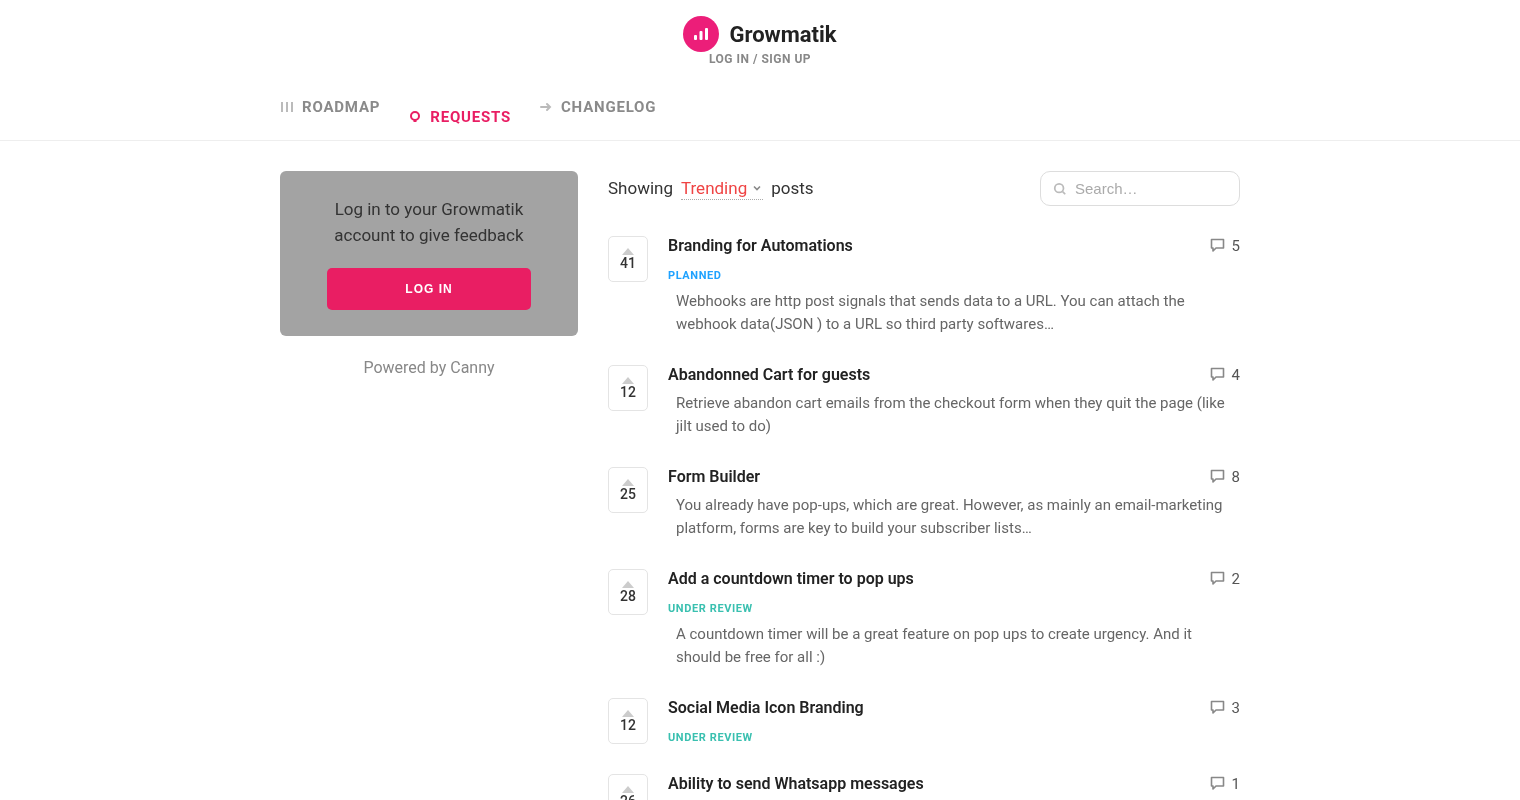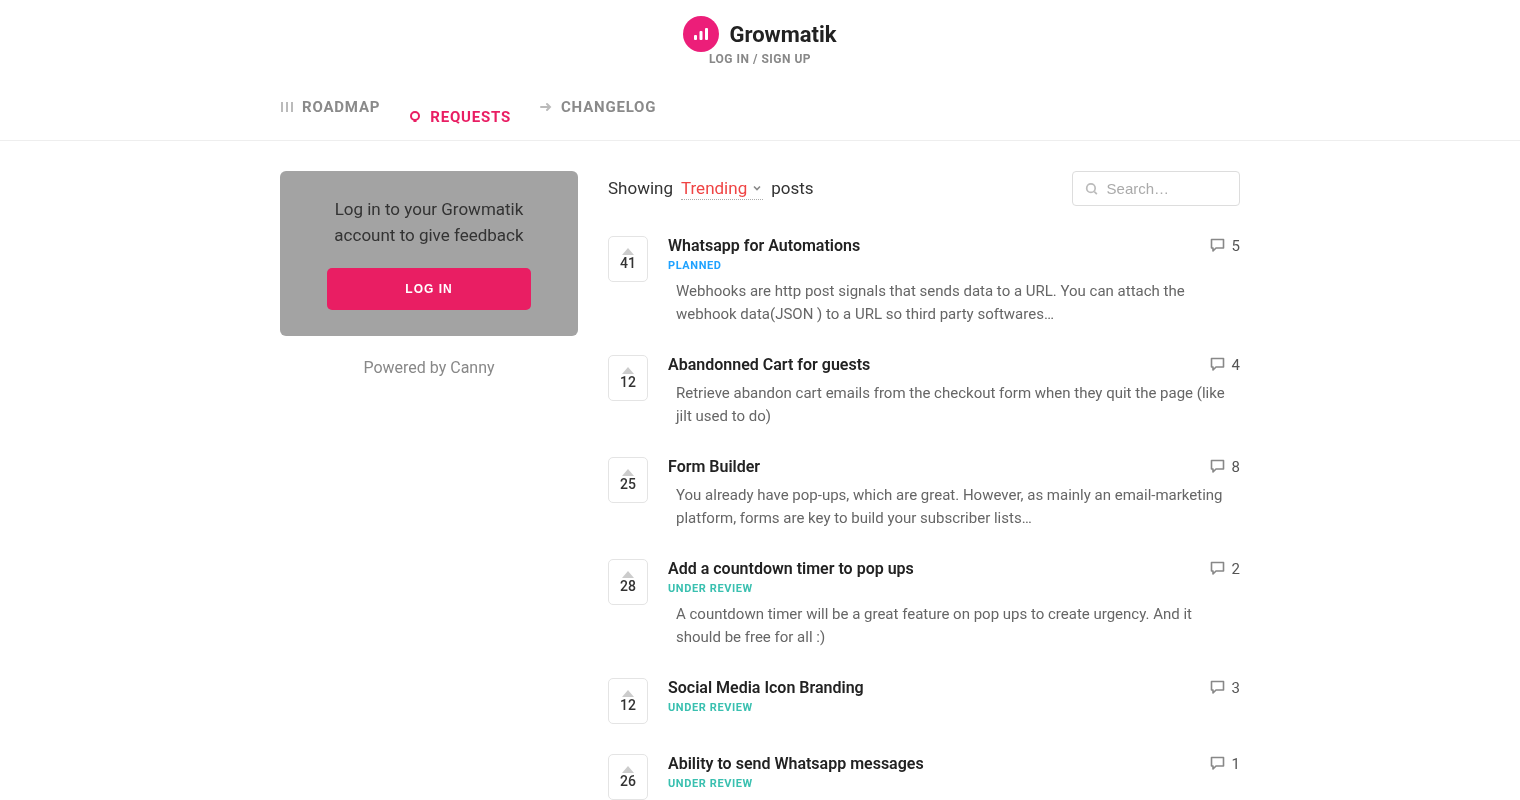--- a/index.html
+++ b/index.html
@@ -18,32 +18,32 @@
 .main { max-width: 960px; margin: 0 auto; display: flex; gap: 30px; padding: 30px 0 40px; }
 .sidebar { width: 298px; flex-shrink: 0; }
 .login-card { background: #a3a3a3; border-radius: 6px; padding: 26px 28px; text-align: center; }
 .login-card-title { font-size: 17px; font-weight: 400; color: #333; line-height: 1.5; margin-bottom: 20px; }
 .login-btn { display: block; width: 204px; margin: 0 auto; background: #e91e63; color: #fff; border: none; border-radius: 5px; padding: 14px 0; font-size: 12px; font-weight: 700; letter-spacing: 1px; text-transform: uppercase; cursor: pointer; }
 .powered { text-align: center; font-size: 16px; color: #888; margin-top: 22px; }
 .content { flex: 1; min-width: 0; }
 .filter-row { display: flex; align-items: center; justify-content: space-between; margin-bottom: 30px; }
 .filter-left { display: flex; align-items: flex-start; gap: 8px; font-size: 17px; color: #333; }
 .sort-select { display: inline-flex; align-items: center; gap: 4px; font-size: 17px; color: #ef4444; border-bottom: 1px dotted #aaa; padding-bottom: 1px; cursor: pointer; }
-.search-box { display: flex; align-items: center; gap: 8px; border: 1px solid #ddd; border-radius: 4px; padding: 8px 12px; width: 168px; }
+.search-box { display: flex; align-items: center; gap: 8px; border: 1px solid #ddd; border-radius: 10px; padding: 8px 12px; width: 200px; }
 .search-input { border: none; outline: none; font-size: 15px; color: #888; width: 100%; background: transparent; }
 .search-input::placeholder { color: #aaa; }
 .post { display: flex; gap: 20px; margin-bottom: 30px; }
 .vote-box { width: 40px; height: 46px; border: 1px solid #e4e4e4; border-radius: 5px; display: flex; flex-direction: column; align-items: center; justify-content: center; gap: 0; cursor: pointer; flex-shrink: 0; }
 .vote-arrow { width: 0; height: 0; border-left: 6px solid transparent; border-right: 6px solid transparent; border-bottom: 7px solid #ccc; }
 .vote-count { font-size: 14px; font-weight: 500; color: #333; }
 .post-body { flex: 1; min-width: 0; }
 .post-header { display: flex; justify-content: space-between; align-items: center; gap: 12px; }
 .post-title { font-size: 16px; font-weight: 600; color: #222; cursor: pointer; }
 .comment-box { display: flex; align-items: center; gap: 6px; color: #555; font-size: 15px; cursor: pointer; }
-.post-status { font-size: 11px; font-weight: 700; letter-spacing: 0.6px; text-transform: uppercase; margin-top: 4px; }
+.post-status { font-size: 11px; font-weight: 700; letter-spacing: 0.6px; text-transform: uppercase; margin-top: 14px; }
 .status-planned { color: #1fa2ff; }
 .status-review { color: #3ac0b0; }
 .post-desc { font-size: 15px; color: #666; line-height: 1.5; margin-top: 8px; margin-left: 8px; }
 </style>
 </head>
 <body>
 
 <div class="header">
   <div class="header-top">
     <div class="brand">
@@ -121,21 +121,21 @@
     </div>
 
     <div id="posts">
         <article class="post">
           <div class="vote-box">
             <div class="vote-arrow"></div>
             <div class="vote-count">41</div>
           </div>
           <div class="post-body">
             <div class="post-header">
-              <div class="post-title">Whatsapp for Automations</div>
+              <div class="post-title">Branding for Automations</div>
               <div class="comment-box">
                 <svg width="17" height="17" viewBox="0 0 17 17">
                   <path d="M2.5 2.5 H14.5 V11 H7 L4 14 V11 H2.5 Z" fill="none" stroke="#888" stroke-width="1.6" stroke-linejoin="round"></path>
                 </svg>
                 <span>5</span>
               </div>
             </div>
             <div class="post-status status-planned">PLANNED</div>
             <div class="post-desc">Webhooks are http post signals that sends data to a URL. You can attach the webhook data(JSON ) to a URL so third party softwares…</div>
           </div>

